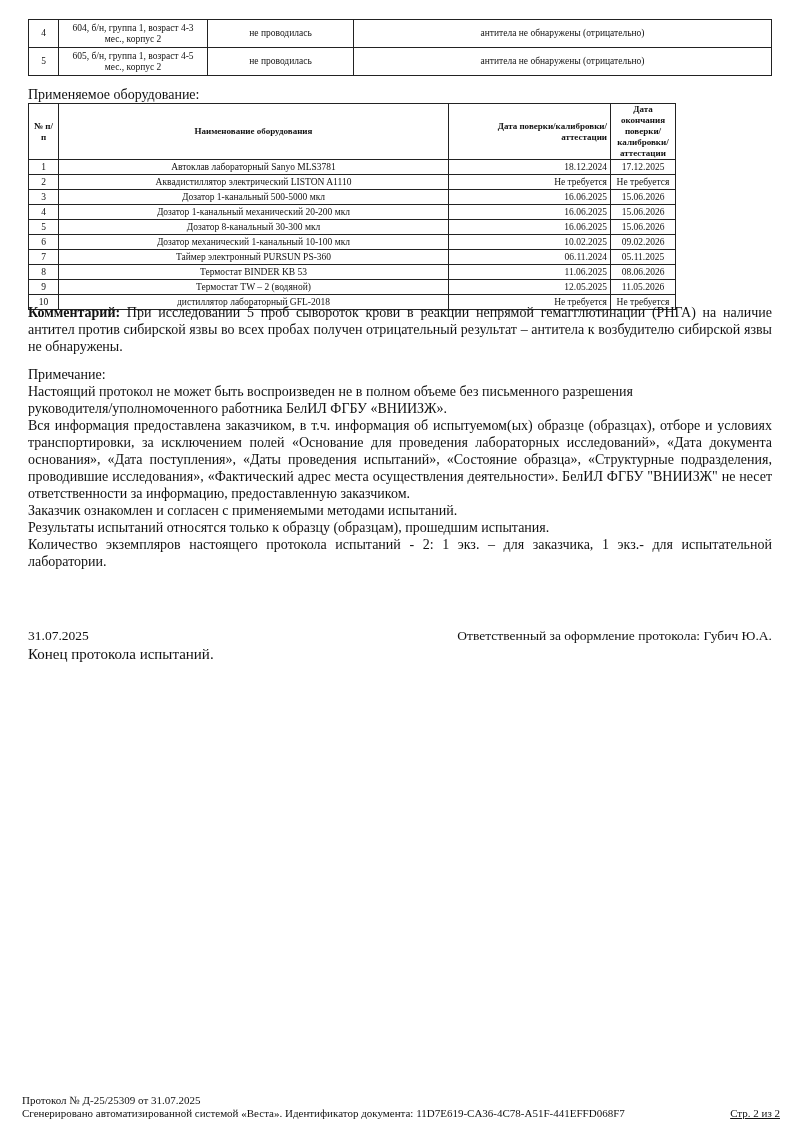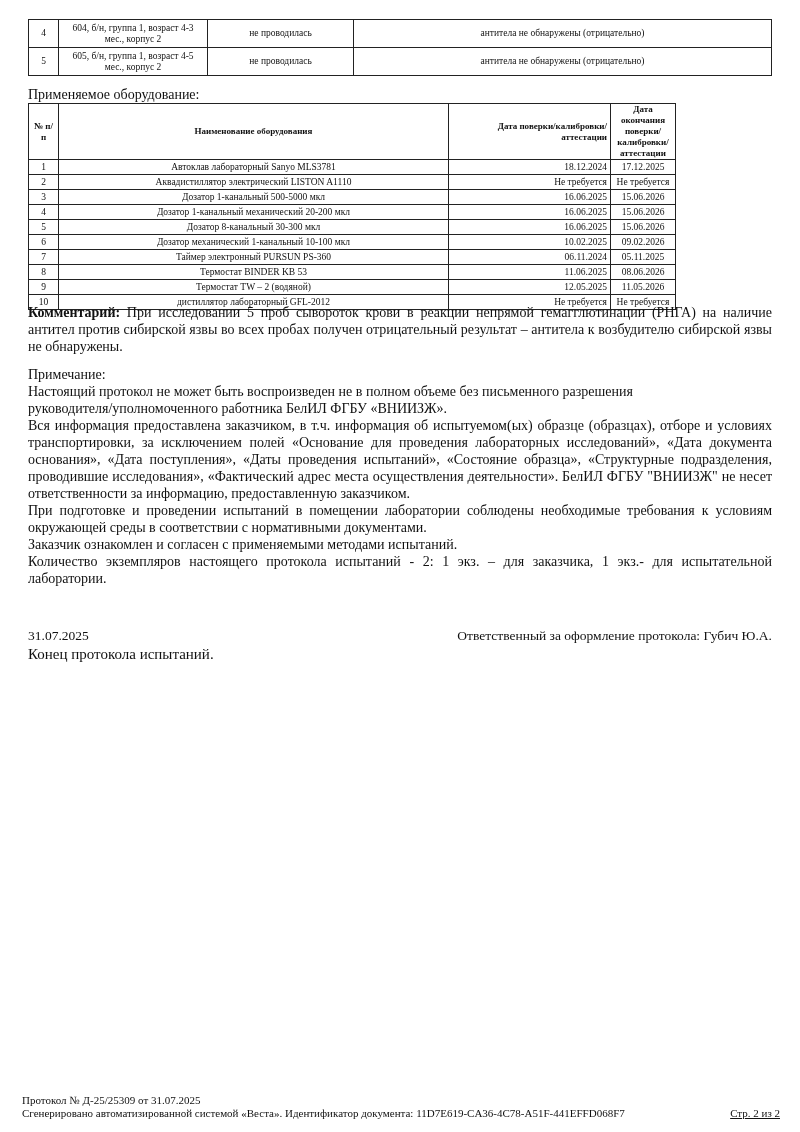--- a/index.html
+++ b/index.html
@@ -107,35 +107,35 @@
         <td class="d2">08.06.2026</td>
       </tr>
       <tr>
         <td class="n">9</td>
         <td class="name">Термостат TW – 2 (водяной)</td>
         <td class="d1">12.05.2025</td>
         <td class="d2">11.05.2026</td>
       </tr>
       <tr>
         <td class="n">10</td>
-        <td class="name">дистиллятор лабораторный GFL-2012</td>
+        <td class="name">дистиллятор лабораторный GFL-2018</td>
         <td class="d1">Не требуется</td>
         <td class="d2">Не требуется</td>
       </tr>
     </tbody>
 </table>
 
 <div class="para justify comment" style="top:304px;"><b>Комментарий:</b><span> При исследовании 5 проб сывороток крови в реакции непрямой гемагглютинации (РНГА) на наличие антител против сибирской язвы во всех пробах получен отрицательный результат – антитела к возбудителю сибирской язвы не обнаружены.</span></div>
 
 <div class="para" style="top:366px;">
   <div>Примечание:</div>
   <div style="width:620px">Настоящий протокол не может быть воспроизведен не в полном объеме без письменного разрешения руководителя/уполномоченного работника БелИЛ ФГБУ «ВНИИЗЖ».</div>
   <div class="justify">Вся информация предоставлена заказчиком, в т.ч. информация об испытуемом(ых) образце (образцах), отборе и условиях транспортировки, за исключением полей «Основание для проведения лабораторных исследований», «Дата документа основания», «Дата поступления», «Даты проведения испытаний», «Состояние образца», «Структурные подразделения, проводившие исследования», «Фактический адрес места осуществления деятельности». БелИЛ ФГБУ "ВНИИЗЖ" не несет ответственности за информацию, предоставленную заказчиком.</div>
-  <div class="justify">При подготовке и проведении испытаний в помещении лаборатории соблюдены необходимые требования к условиям окружающей среды в соответствии с нормативными документами.</div>
   <div>Заказчик ознакомлен и согласен с применяемыми методами испытаний.</div>
+  <div>Результаты испытаний относятся только к образцу (образцам), прошедшим испытания.</div>
   <div class="justify">Количество экземпляров настоящего протокола испытаний - 2: 1 экз. – для заказчика, 1 экз.- для испытательной лаборатории.</div>
 </div>
 
 <div class="sign" style="left:28px;">31.07.2025</div>
 <div class="sign" style="right:28px;">Ответственный за оформление протокола: Губич Ю.А.</div>
 <div class="para" style="top:646px; font-size:15px;">Конец протокола испытаний.</div>
 
 <div class="footer" style="top:1094px;">Протокол № Д-25/25309 от 31.07.2025</div>
 <div class="footer" style="top:1107px;">Сгенерировано автоматизированной системой «Веста». Идентификатор документа: 11D7E619-CA36-4C78-A51F-441EFFD068F7</div>
 <div class="footer" style="top:1107px; left:auto; right:20px;text-decoration:underline;">Стр. 2 из 2</div>

